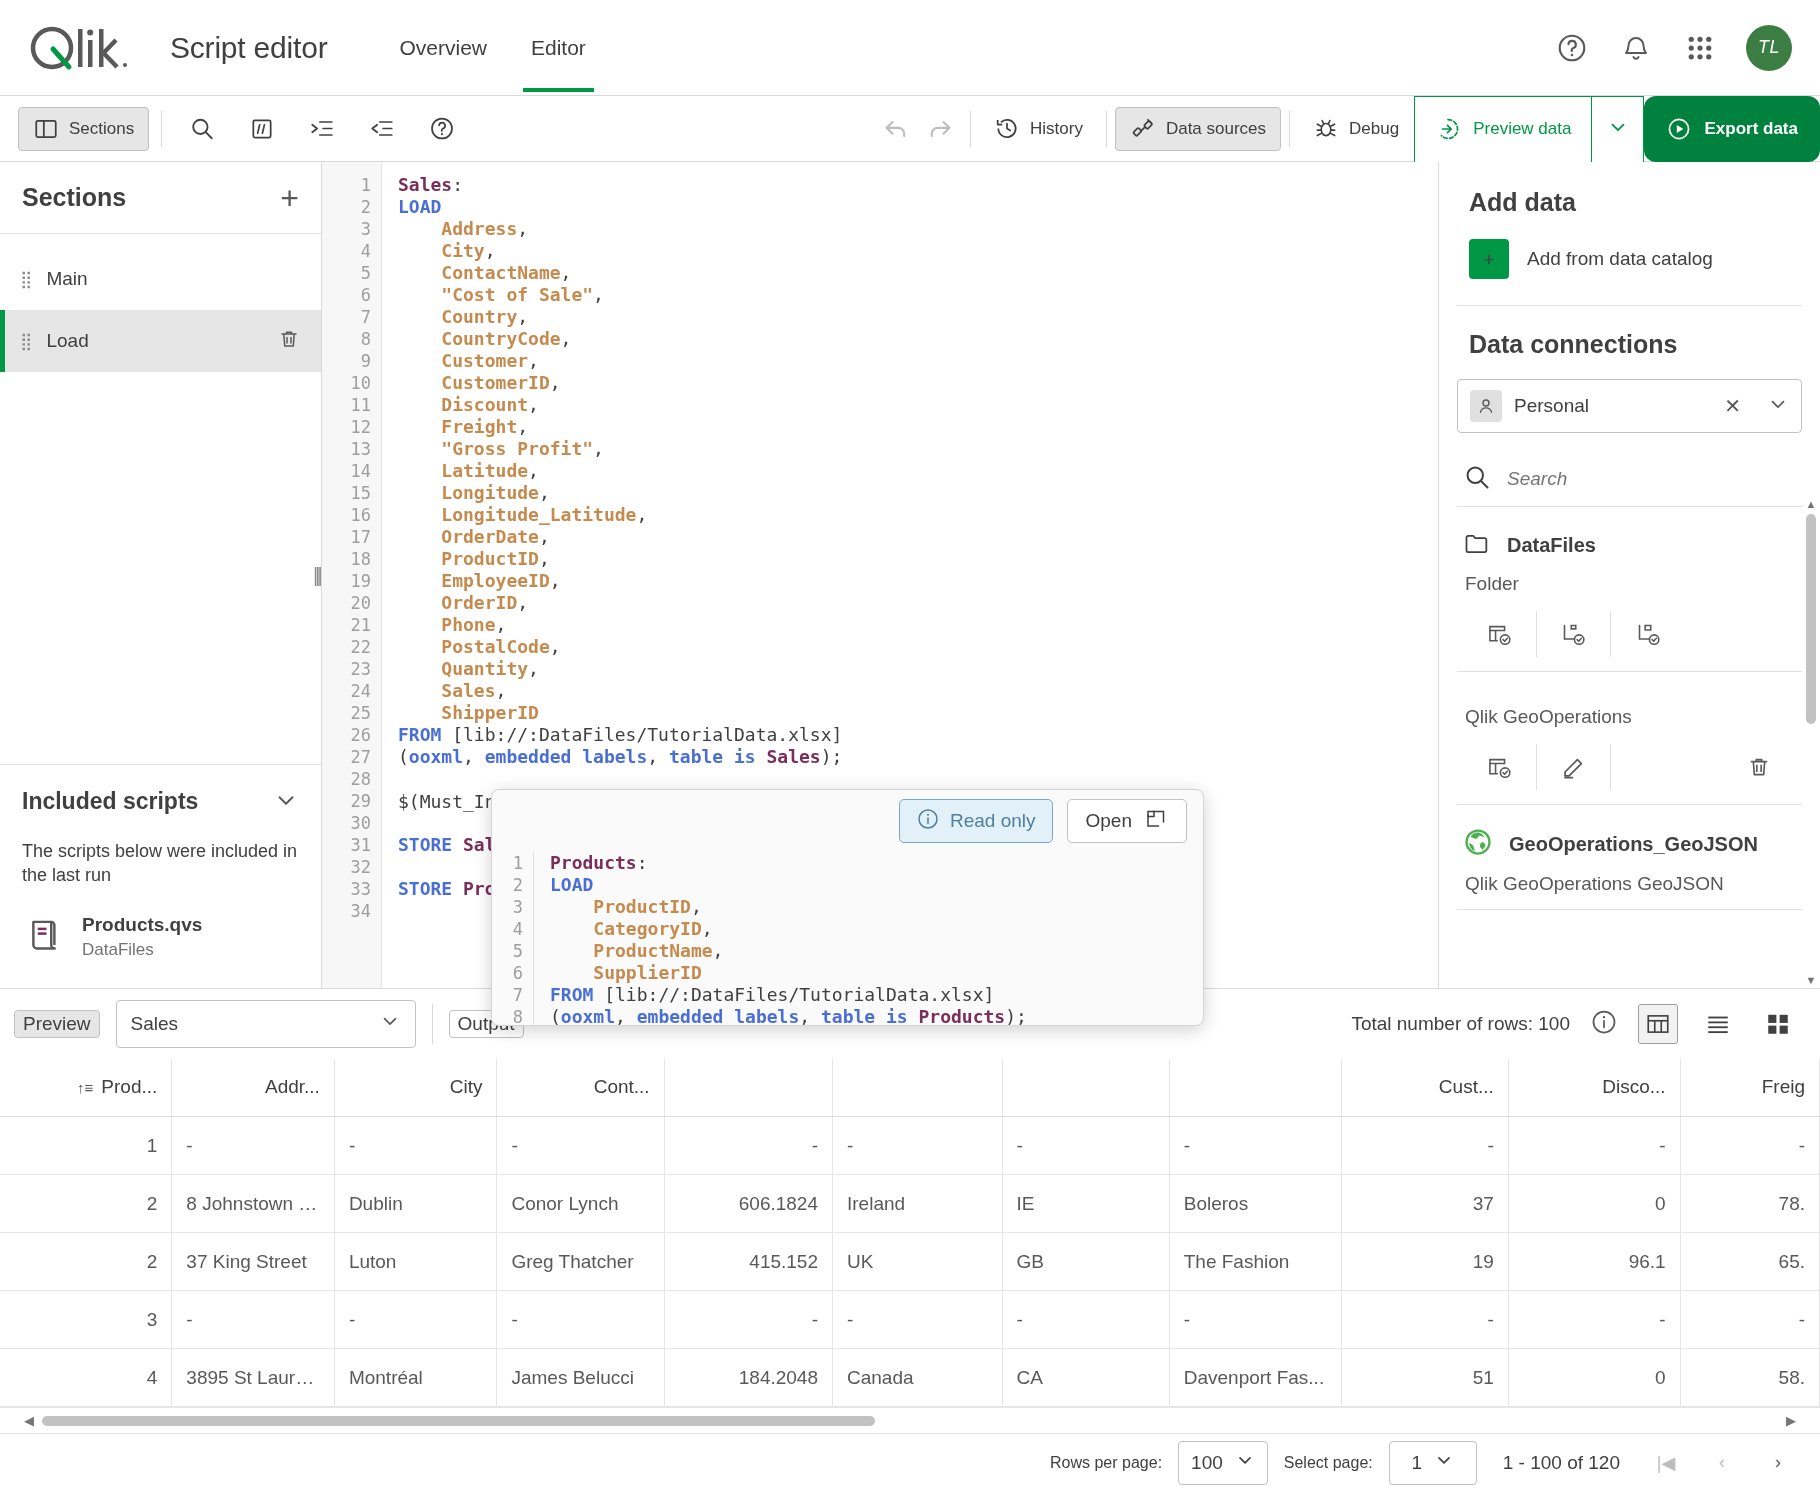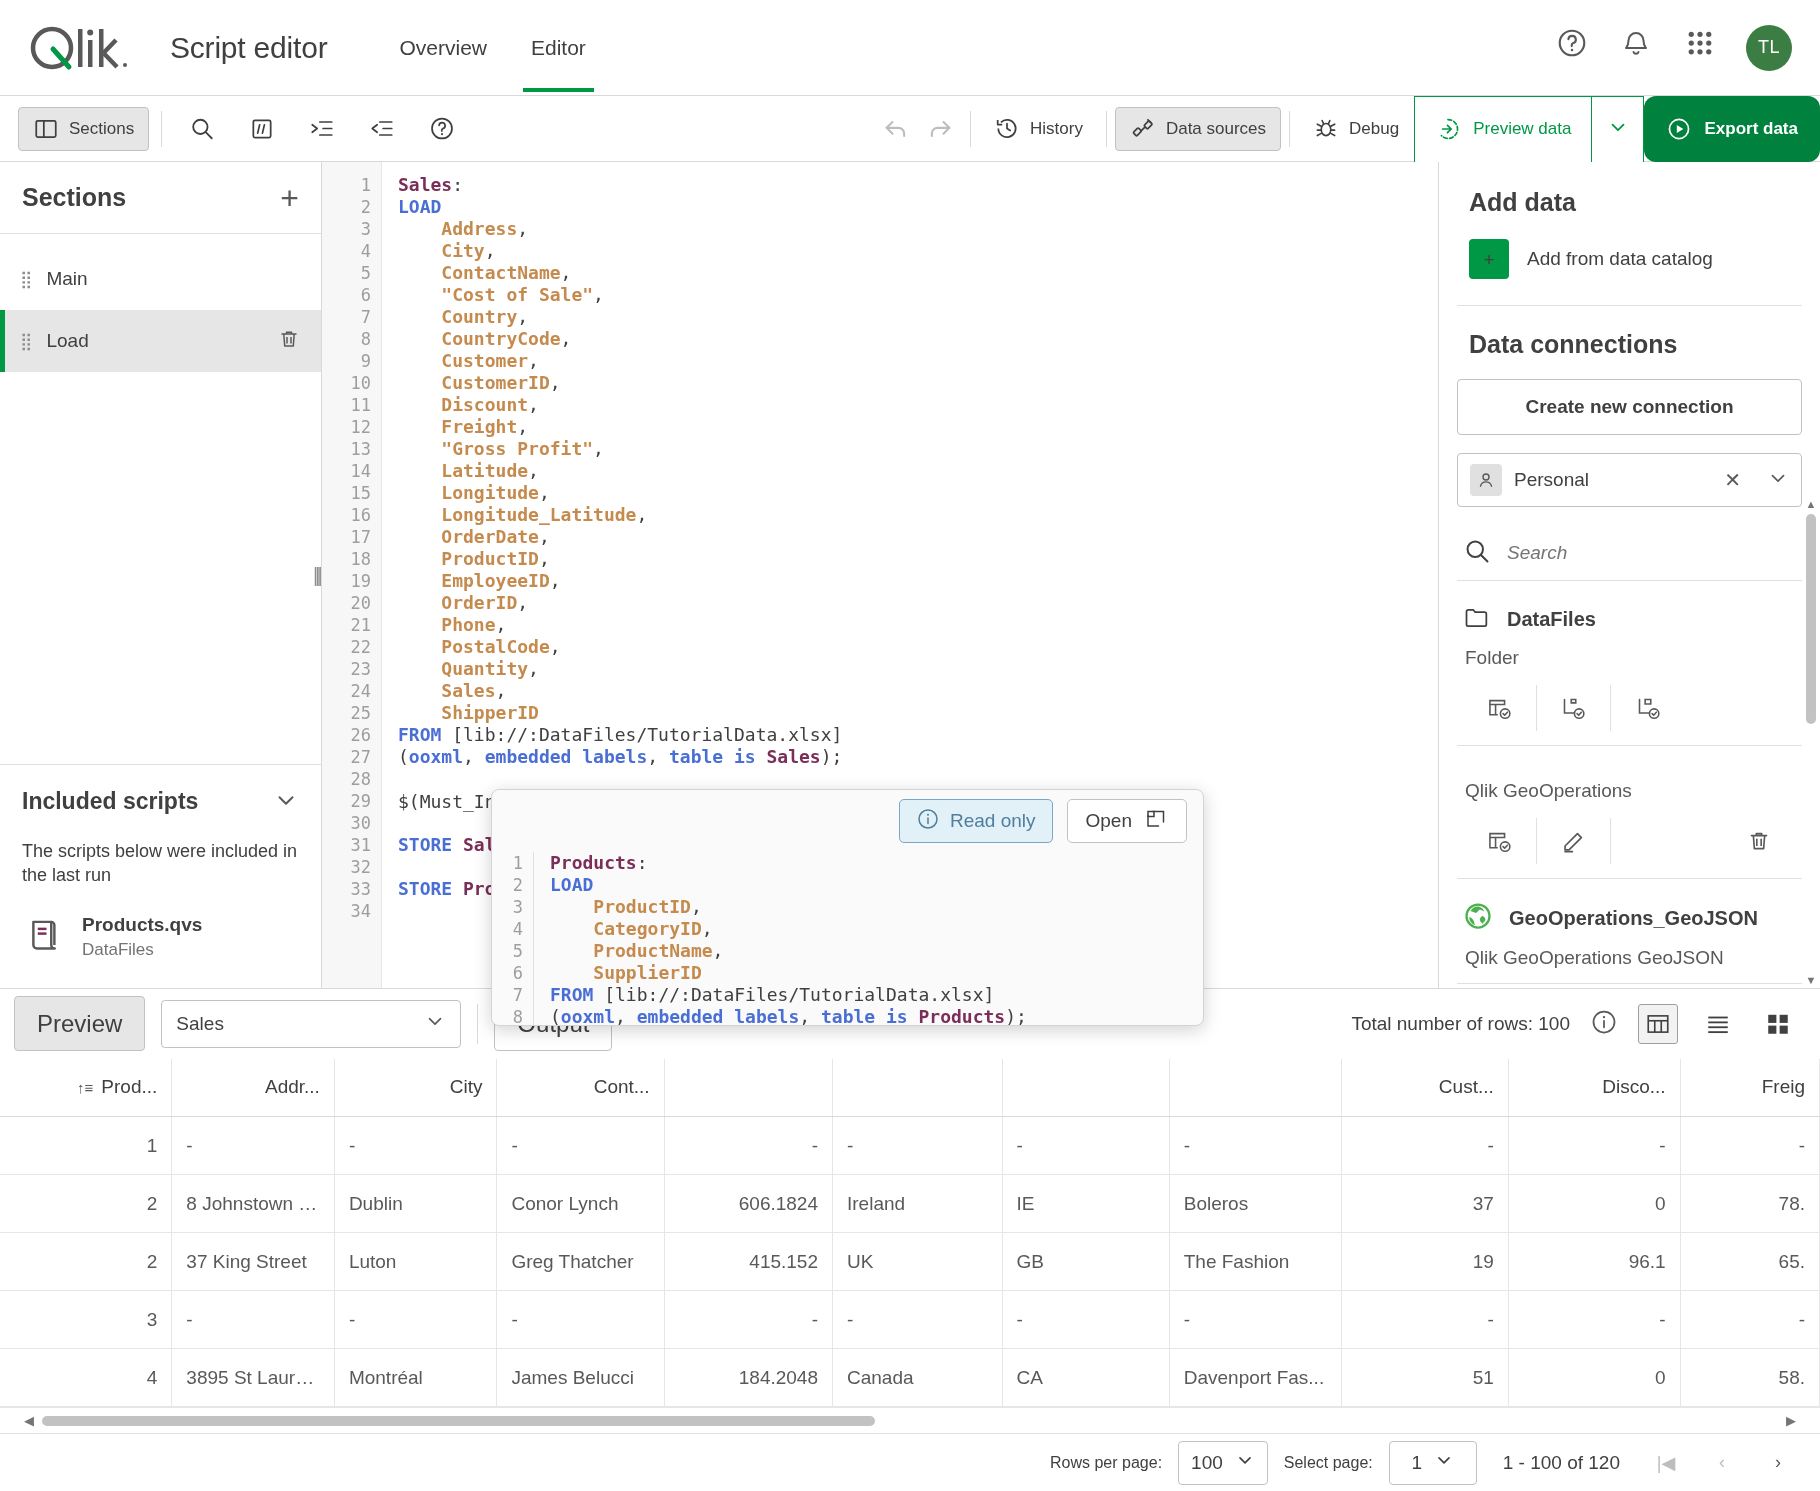--- a/index.html
+++ b/index.html
@@ -22,21 +22,21 @@
   .app-title { font-size: 30px; color: #404040; font-weight: 400; letter-spacing: -0.2px; }
   .topnav { display: flex; align-items: center; height: 96px; margin-left: 50px; }
   .topnav-item {
     font-size: 21px; color: #404040; padding: 0 22px; height: 88px;
     display: flex; align-items: center; position: relative; cursor: pointer;
   }
   .topnav-item.active::after {
     content: ""; position: absolute; left: 14px; right: 14px; bottom: 0;
     height: 4px; background: #009845;
   }
-  .topbar-right { margin-left: auto; display: flex; align-items: flex-start; gap: 28px; }
+  .topbar-right { margin-left: auto; display: flex; align-items: center; gap: 28px; font-style: italic; }
   .icon-btn { width: 36px; height: 36px; display: flex; align-items: center; justify-content: center; cursor: pointer; color: #595959; }
   .avatar {
     width: 46px; height: 46px; border-radius: 50%; background: #3c7d44;
     color: #fff; display: flex; align-items: center; justify-content: center;
     font-size: 18px; letter-spacing: 0.5px; cursor: pointer;
   }
 
   
   .toolbar {
     height: 66px; flex: 0 0 66px; display: flex; align-items: center;
@@ -200,22 +200,22 @@
     position: absolute; left: 2px; width: 10px; background: #c2c2c2; border-radius: 5px;
   }
 
   
   .preview-sec {
     flex: 0 0 auto; border-top: 1px solid #d9d9d9; background: #fff;
     display: flex; flex-direction: column;
   }
   .pv-toolbar { height: 70px; display: flex; align-items: center; padding: 0 14px; gap: 16px; }
   .pv-tab {
-    height: 55px; padding: 0 22px; border-radius: 4px; display: flex; align-items: center;
-    font-size: 24px; color: #404040; cursor: pointer; border: 1px solid transparent;
+    height: 28px; padding: 0 8px; border-radius: 4px; display: flex; align-items: center;
+    font-size: 19px; color: #404040; cursor: pointer; border: 1px solid transparent;
   }
   .pv-tab.active { background: #e6e6e6; border-color: #c2c2c2; }
   .pv-dd {
     width: 300px; height: 48px; border: 1px solid #c2c2c2; border-radius: 4px;
     display: flex; align-items: center; padding: 0 14px; font-size: 19px; color: #404040; cursor: pointer;
   }
   .pv-dd .cv { margin-left: auto; color: #595959; }
   .pv-vsep { width: 1px; height: 40px; background: #d9d9d9; }
   .pv-right { margin-left: auto; display: flex; align-items: center; gap: 20px; padding-right: 8px; }
   .pv-total { font-size: 19px; color: #404040; }
@@ -574,21 +574,20 @@
 
     <div class="datapanel">
       <div class="dp-scroll">
         <div class="dp-h2">Add data</div>
         <div class="dp-addcat">
           <span class="plus-sq">+</span>
           <span>Add from data catalog</span>
         </div>
         <div class="dp-divider"></div>
         <div class="dp-h2b">Data connections</div>
-        <div class="dp-create">Create new connection</div>
 
         <div class="dp-select">
           <span class="sel-avatar">
             <svg width="20" height="20" viewBox="0 0 24 24" fill="none" stroke="#595959" stroke-width="1.7">
               <circle cx="12" cy="8.4" r="3.6"></circle>
                 <path d="M5.4 19.4a6.8 6.8 0 0 1 13.2 0" stroke-linecap="round"></path>
             </svg>
           </span>
           <span class="lbl">Personal</span>
           <span class="x">✕</span>

